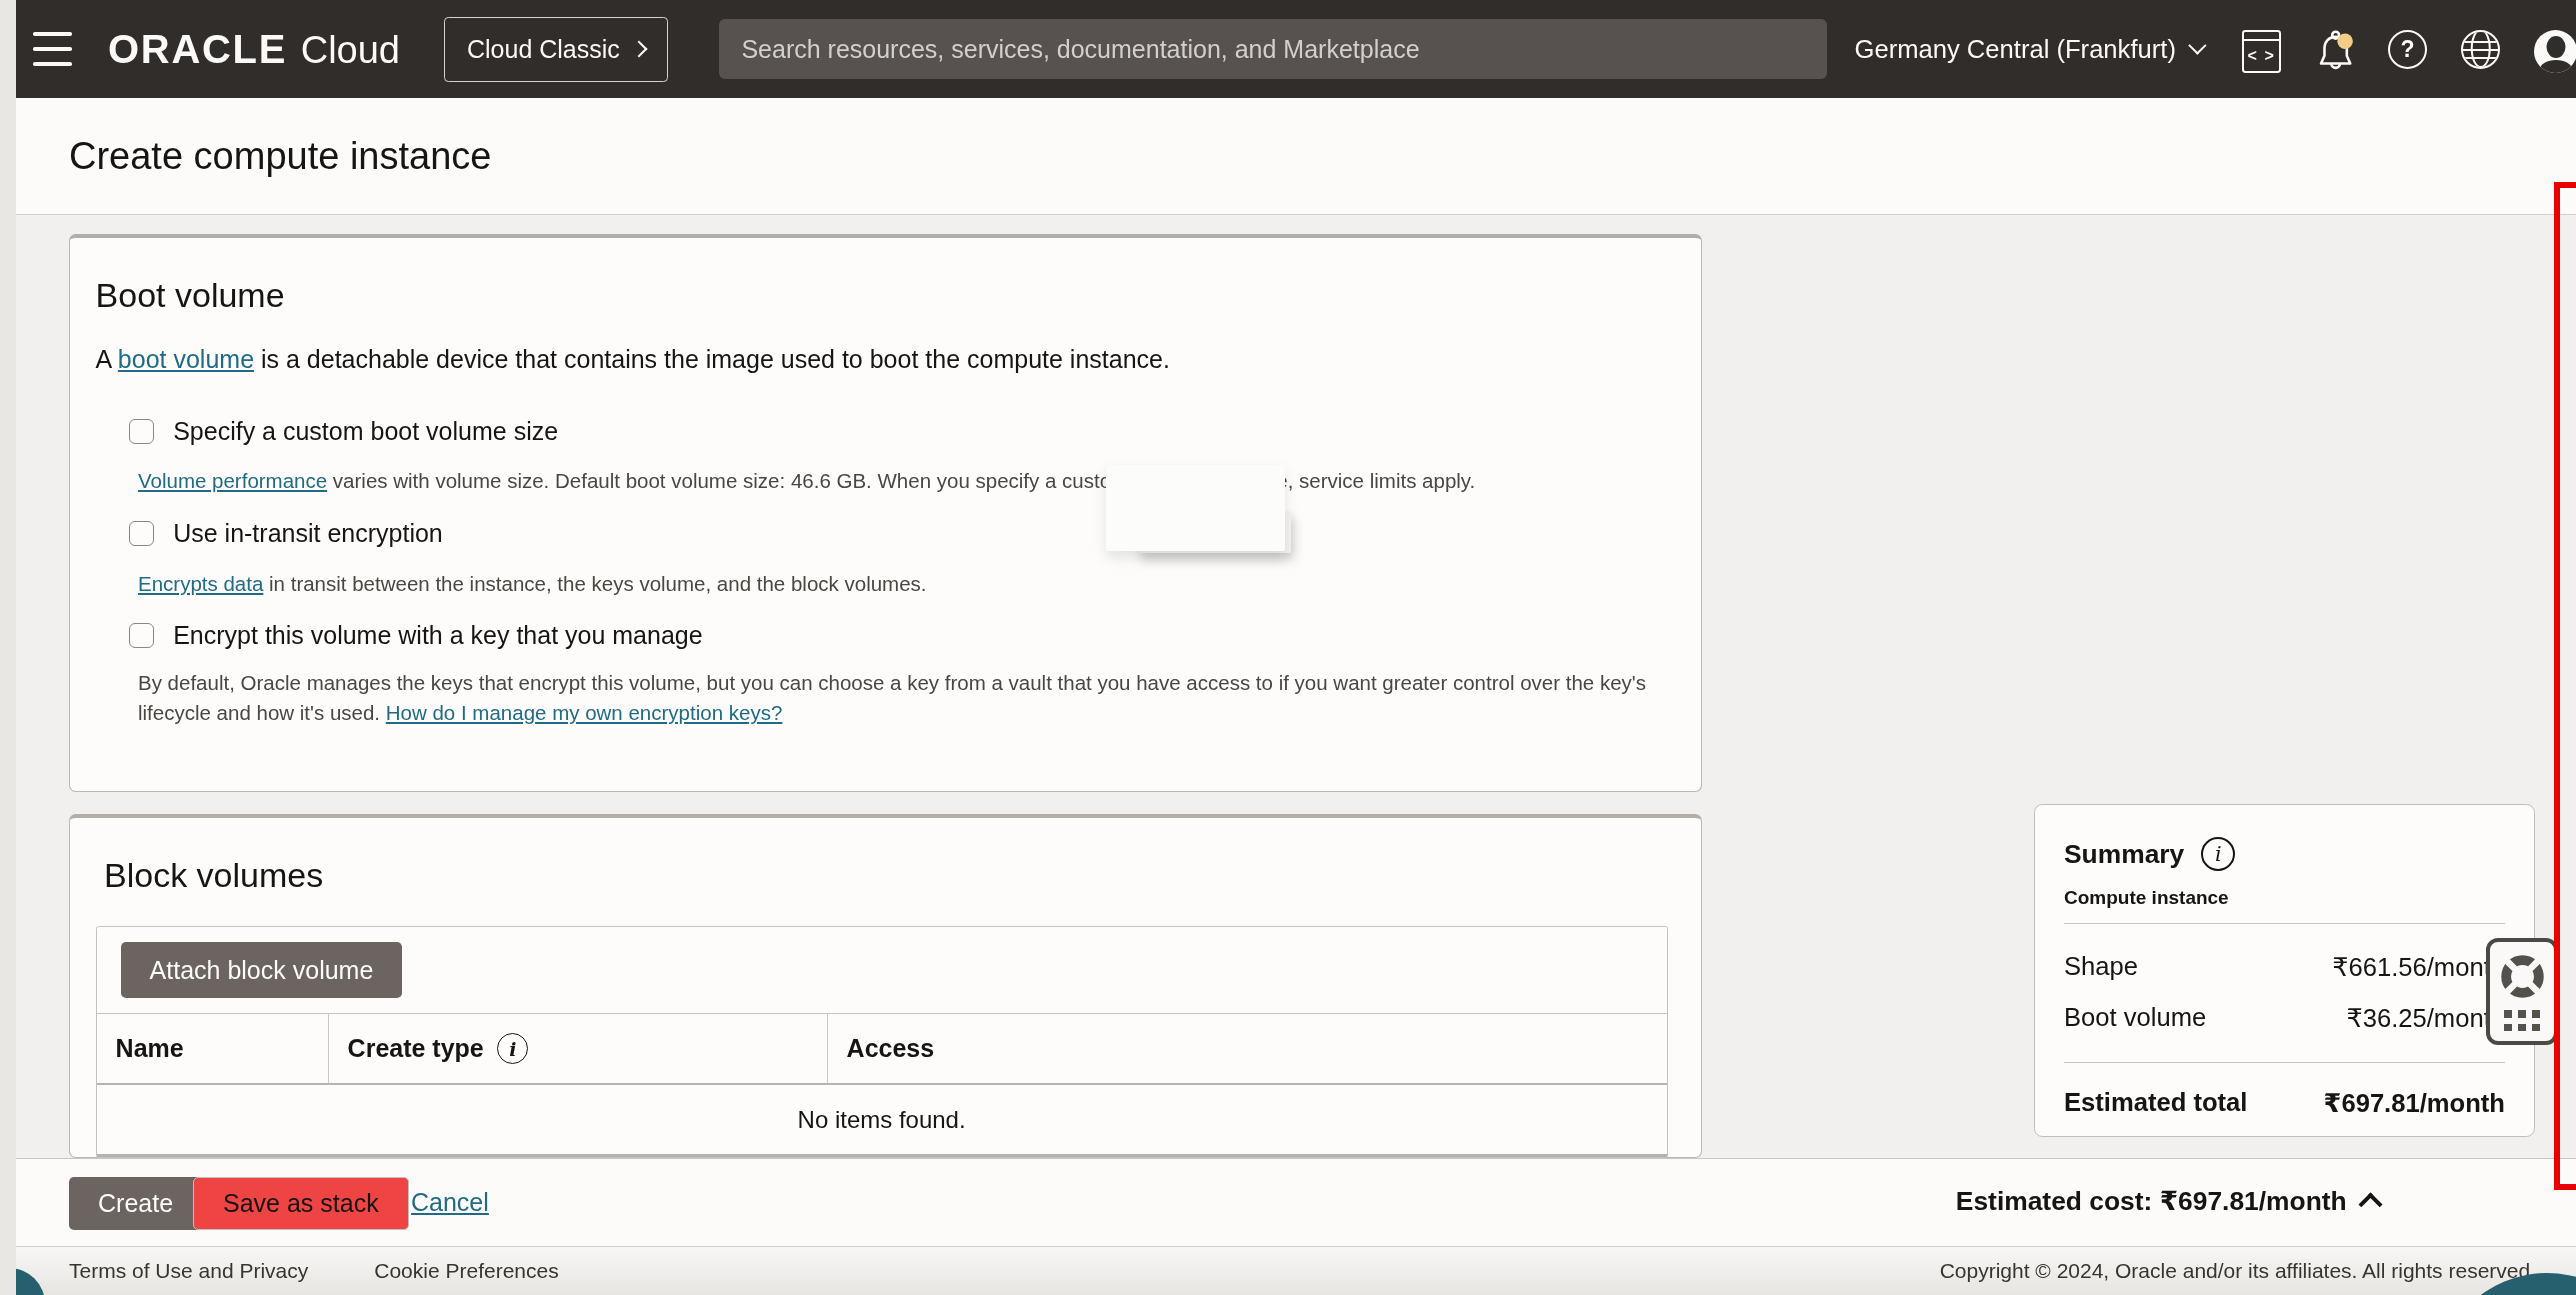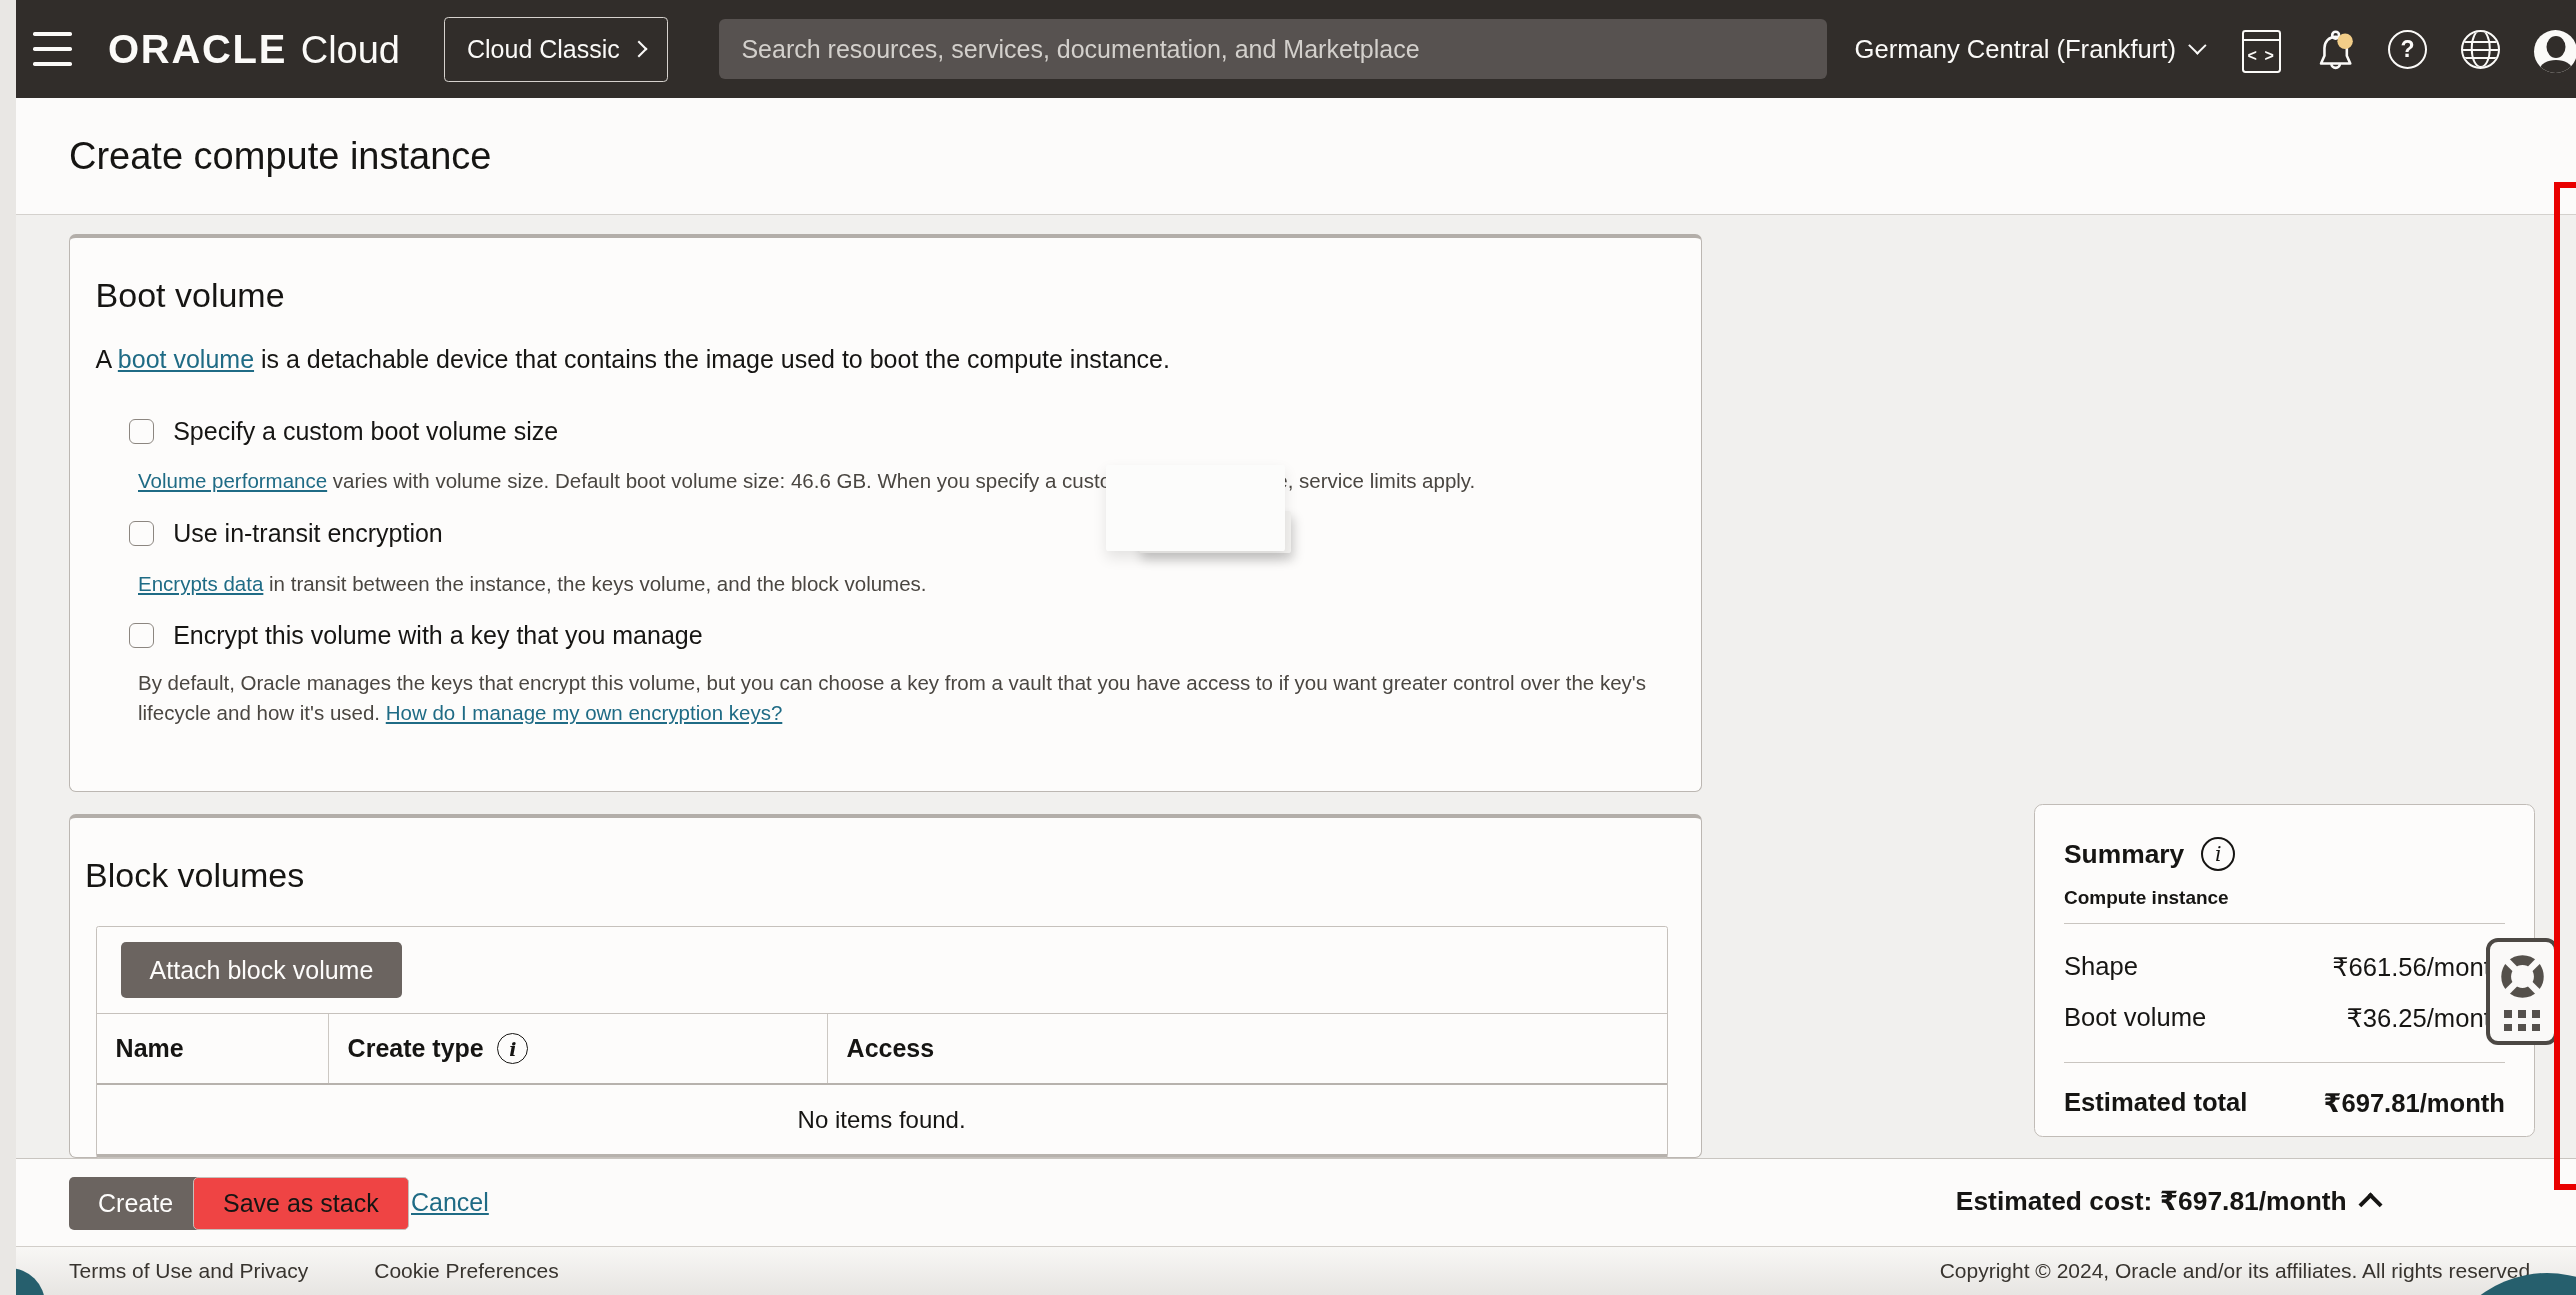--- a/index.html
+++ b/index.html
@@ -50,21 +50,21 @@
   .cb-row{ position:absolute; left:25.6px; display:flex; align-items:center; gap:19px;padding-left:33px;}
   .checkbox{ width:25.6px; height:25.6px; background:#fdfcfb; border:1.7px solid #8c8680; border-radius:6px; cursor:pointer; flex:none;}
   .cb-label{ font-size:25px; color:#161513;}
   .helper{ position:absolute; left:68px; font-size:20.5px; color:#4a4641; line-height:30px;}
 
   
   .redact1{ position:absolute; left:1090px; top:465px; width:179px; height:86px; background:#fcfcfb; border-radius:2.6px; box-shadow:0 6.8px 13.6px rgba(0,0,0,0.10); z-index:5;}
   .redact2{ position:absolute; left:1123px; top:511px; width:152px; height:42px; background:#f3f2f0; border-radius:2.6px; box-shadow:2.6px 6.8px 10.2px rgba(0,0,0,0.18); z-index:4;}
 
   .block-card{ left:53px; top:814px; width:1633px; height:344px;}
-  .block-card h2{ position:absolute; left:15px; top:38px;}
+  .block-card h2{ position:absolute; left:34px; top:38px;}
   .table-frame{ position:absolute; left:25.6px; top:108px; width:1572px; border:1.7px solid #c6c1bc; border-radius:2.6px; background:#fdfcfb;}
   .toolbar{ height:86px; display:flex; align-items:center; padding-left:24px;}
   .btn-dark{ background:#6b6460; color:#fdfcfb; border:none; border-radius:5.1px; font-size:25px; height:56px; padding:0 29px; cursor:pointer; font-family:inherit;}
   .thead{ display:flex; border-top:1.7px solid #c6c1bc; height:70px;}
   .th{ display:flex; align-items:center; gap:13.6px; padding-left:19px; font-size:25px; font-weight:700; color:#161513; border-right:1.7px solid #ccc8c3;}
   .th:last-child{ border-right:none;}
   .th.c1{ width:232px;} .th.c2{ width:498px;} .th.c3{ width:499px;} .th.c4{ flex:1;}
   .empty-row{ border-top:2.6px solid #b7b2ad; border-bottom:3.4px solid #b7b2ad; height:74px; display:flex; align-items:center; justify-content:center; font-size:24px; color:#161513;}
 
   .info-icon{ width:31px; height:31px; border:1.7px solid #161513; border-radius:50%; display:inline-flex; align-items:center; justify-content:center; font-family:"DejaVu Serif","Liberation Serif",serif; font-style:italic; font-size:19px; color:#161513; flex:none; cursor:pointer;}

